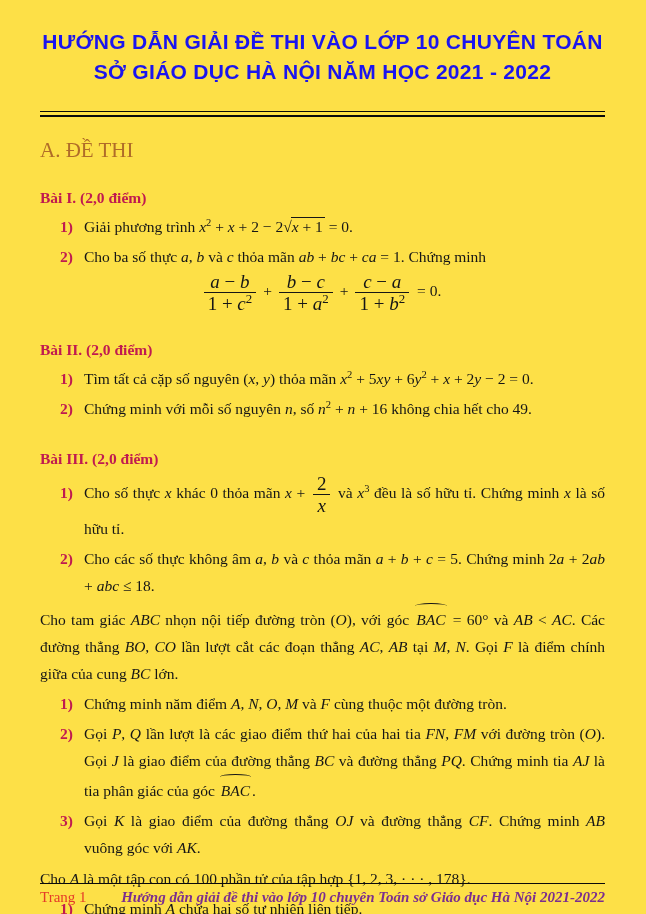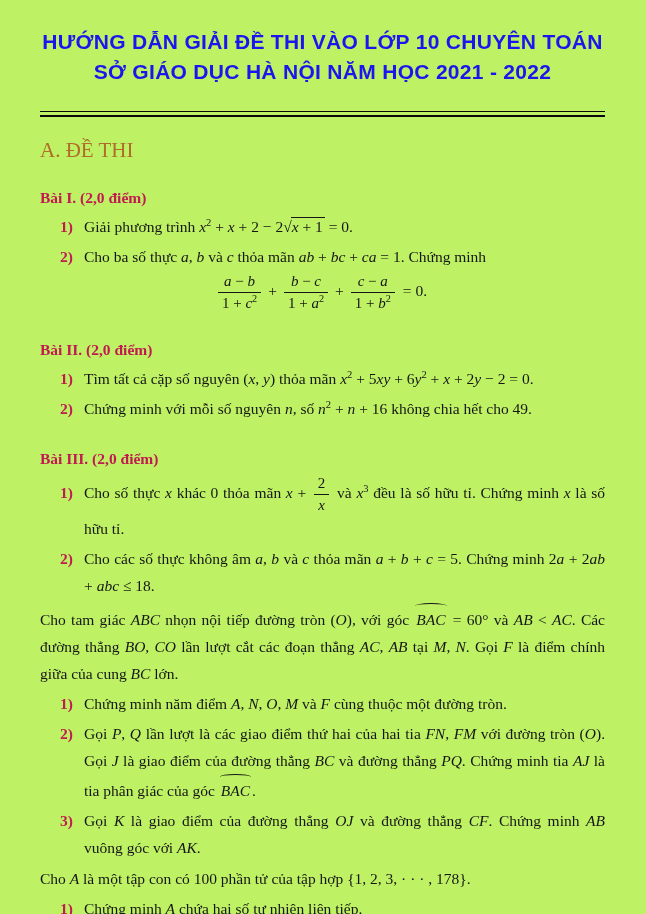--- a/index.html
+++ b/index.html
@@ -1,20 +1,20 @@
 <!DOCTYPE html>
 <html style="--title_blue: #1b15ee; --section_brown: #b06c28; --heading_crimson: #c01a50; --footer_red: #e53a28; --footer_purple: #7b2e8f;"><head>
 <meta charset="utf-8">
 <style>
   html,body{margin:0;padding:0;background:#fff;}
   .page{
     position:relative;
     width:646px;height:914px;
     margin:0 auto;
-    background:#bef264;
+    background:#fde047;
     box-sizing:border-box;
     padding:27px 41px 0 40px;
     font-family:"Liberation Serif","DejaVu Serif",serif;
     font-size:15.5px;
     color:#161616;
     overflow:hidden;
   }
   
   .doc-title{
     text-align:center;
@@ -75,21 +75,21 @@
   }
   .display-eq{
     margin-top:2px;
     text-align:center;
     line-height:normal;
   }
   .frac{
     display:inline-block;
     vertical-align:middle;
     text-align:center;
-    font-size:15px;
+    font-size:19px;
   }
   .frac .fn{display:block;line-height:19px;padding:0 4px 1px;border-bottom:1.2px solid #161616;}
   .frac .fd{display:block;line-height:19px;padding:1px 4px 0;}
   .display-eq .op{margin:0 7px;}
   .display-eq .tail{margin-left:8px;}
   .ifrac{margin:0 3px;}
   
   .footer{
     position:absolute;
     left:40px;right:41px;bottom:8px;
@@ -183,14 +183,18 @@
       <div class="intro">Cho <i>A</i> là một tập con có 100 phần tử của tập hợp {1, 2, 3, · · · , 178}.</div>
       <div class="item">
         <span class="no">1)</span>
         <span class="itxt">Chứng minh <i>A</i> chứa hai số tự nhiên liên tiếp.</span>
       </div>
 
     </section>
 
   </main>
 
+  <footer class="footer">
+    <span class="pageno">Trang 1</span>
+    <span class="doctitle">Hướng dẫn giải đề thi vào lớp 10 chuyên Toán sở Giáo dục Hà Nội 2021-2022</span>
+  </footer>
 
 </div>
 
 </body></html>

